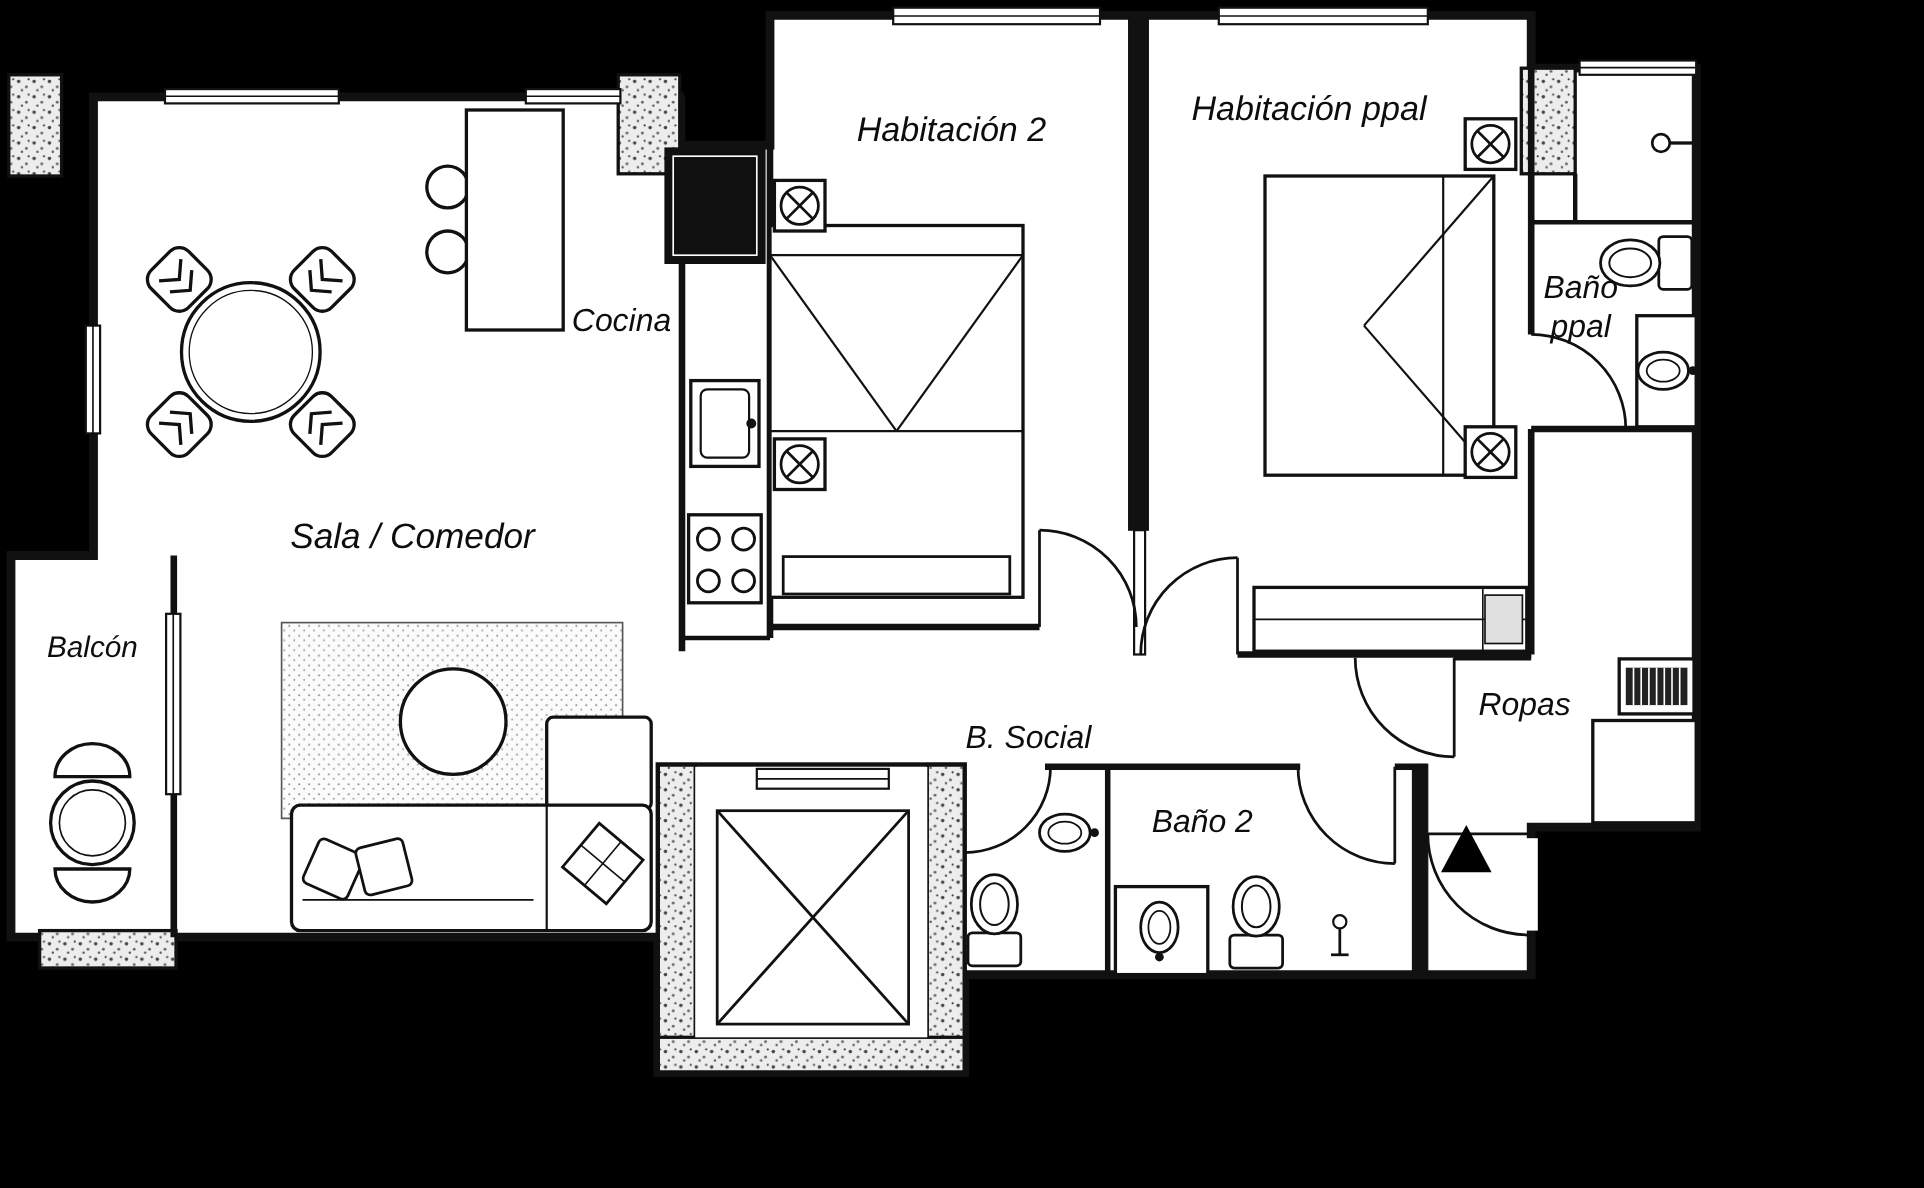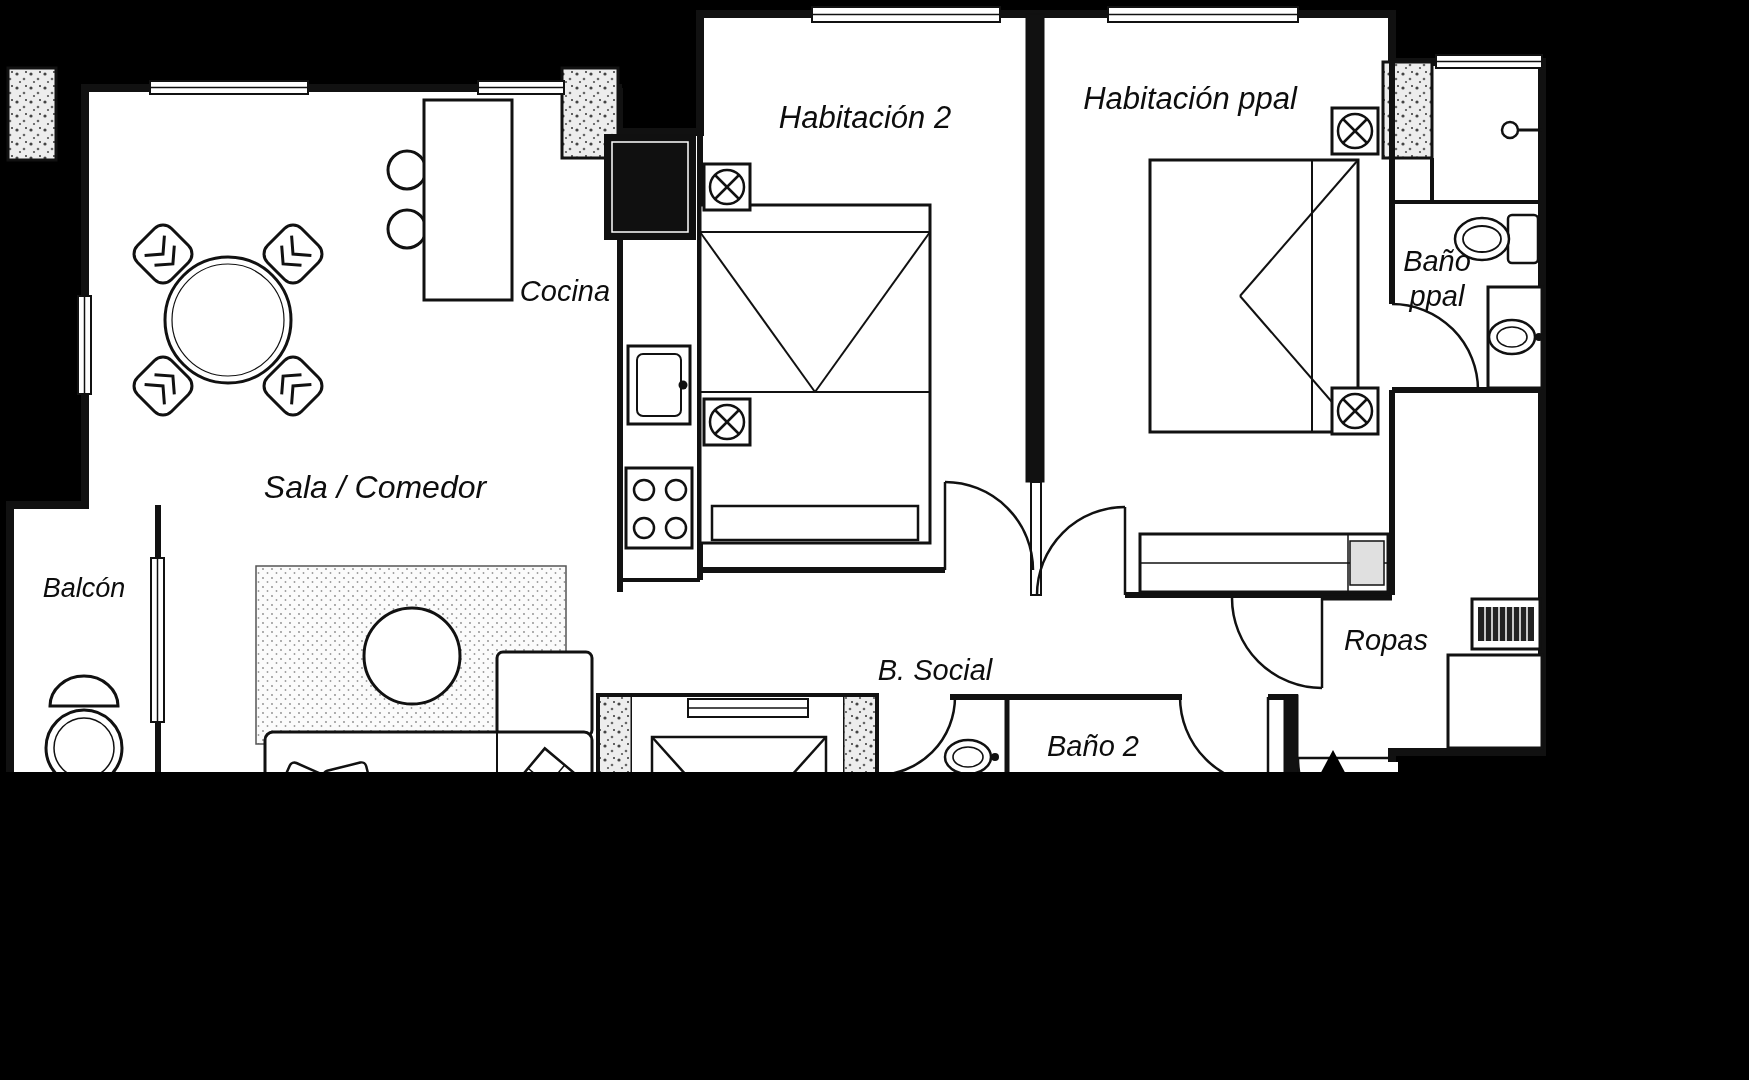--- a/index.html
+++ b/index.html
@@ -1,16 +1,16 @@
 <!DOCTYPE html>
 <html><head>
 <meta charset="utf-8">
 <style>
   html,body{margin:0;padding:0;background:#000;}
-  .stage{position:relative;width:1749px;height:772px;background:#000;overflow:hidden;}
+  .stage{position:relative;width:1749px;height:1080px;background:#000;overflow:hidden;}
   svg{display:block;}
   text{font-family:"Liberation Sans",sans-serif;font-style:italic;fill:#0d0d0d;}
 </style>
 </head>
 <body>
 
 <div class="stage">
 <svg width="1749" height="1080" viewBox="0 0 1749 1080" xmlns="http://www.w3.org/2000/svg">
   <defs>
     <pattern id="speckle" patternUnits="userSpaceOnUse" width="14" height="14">

